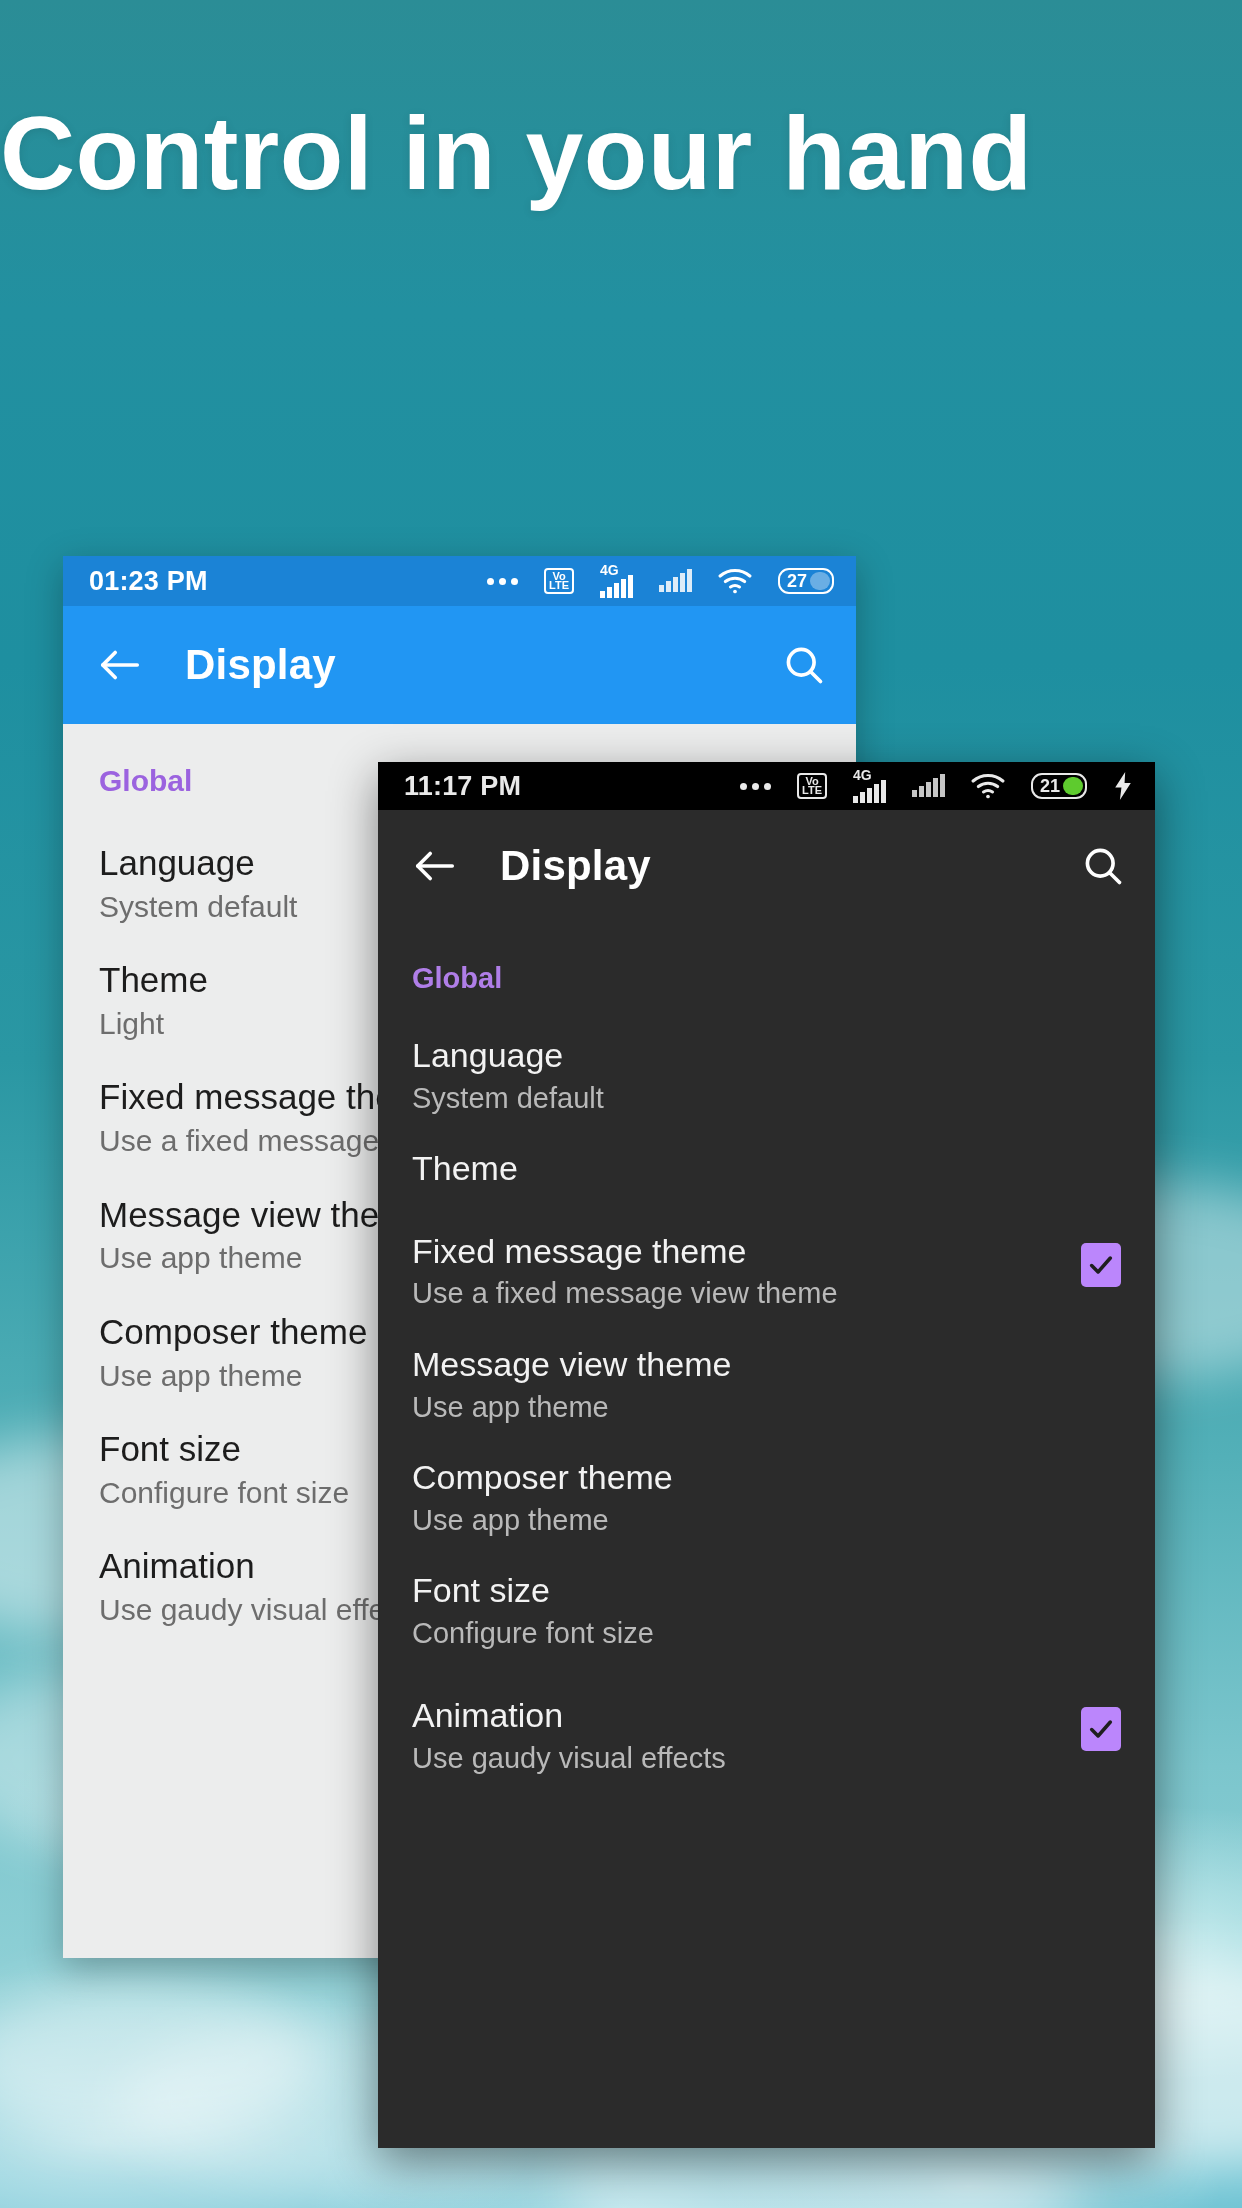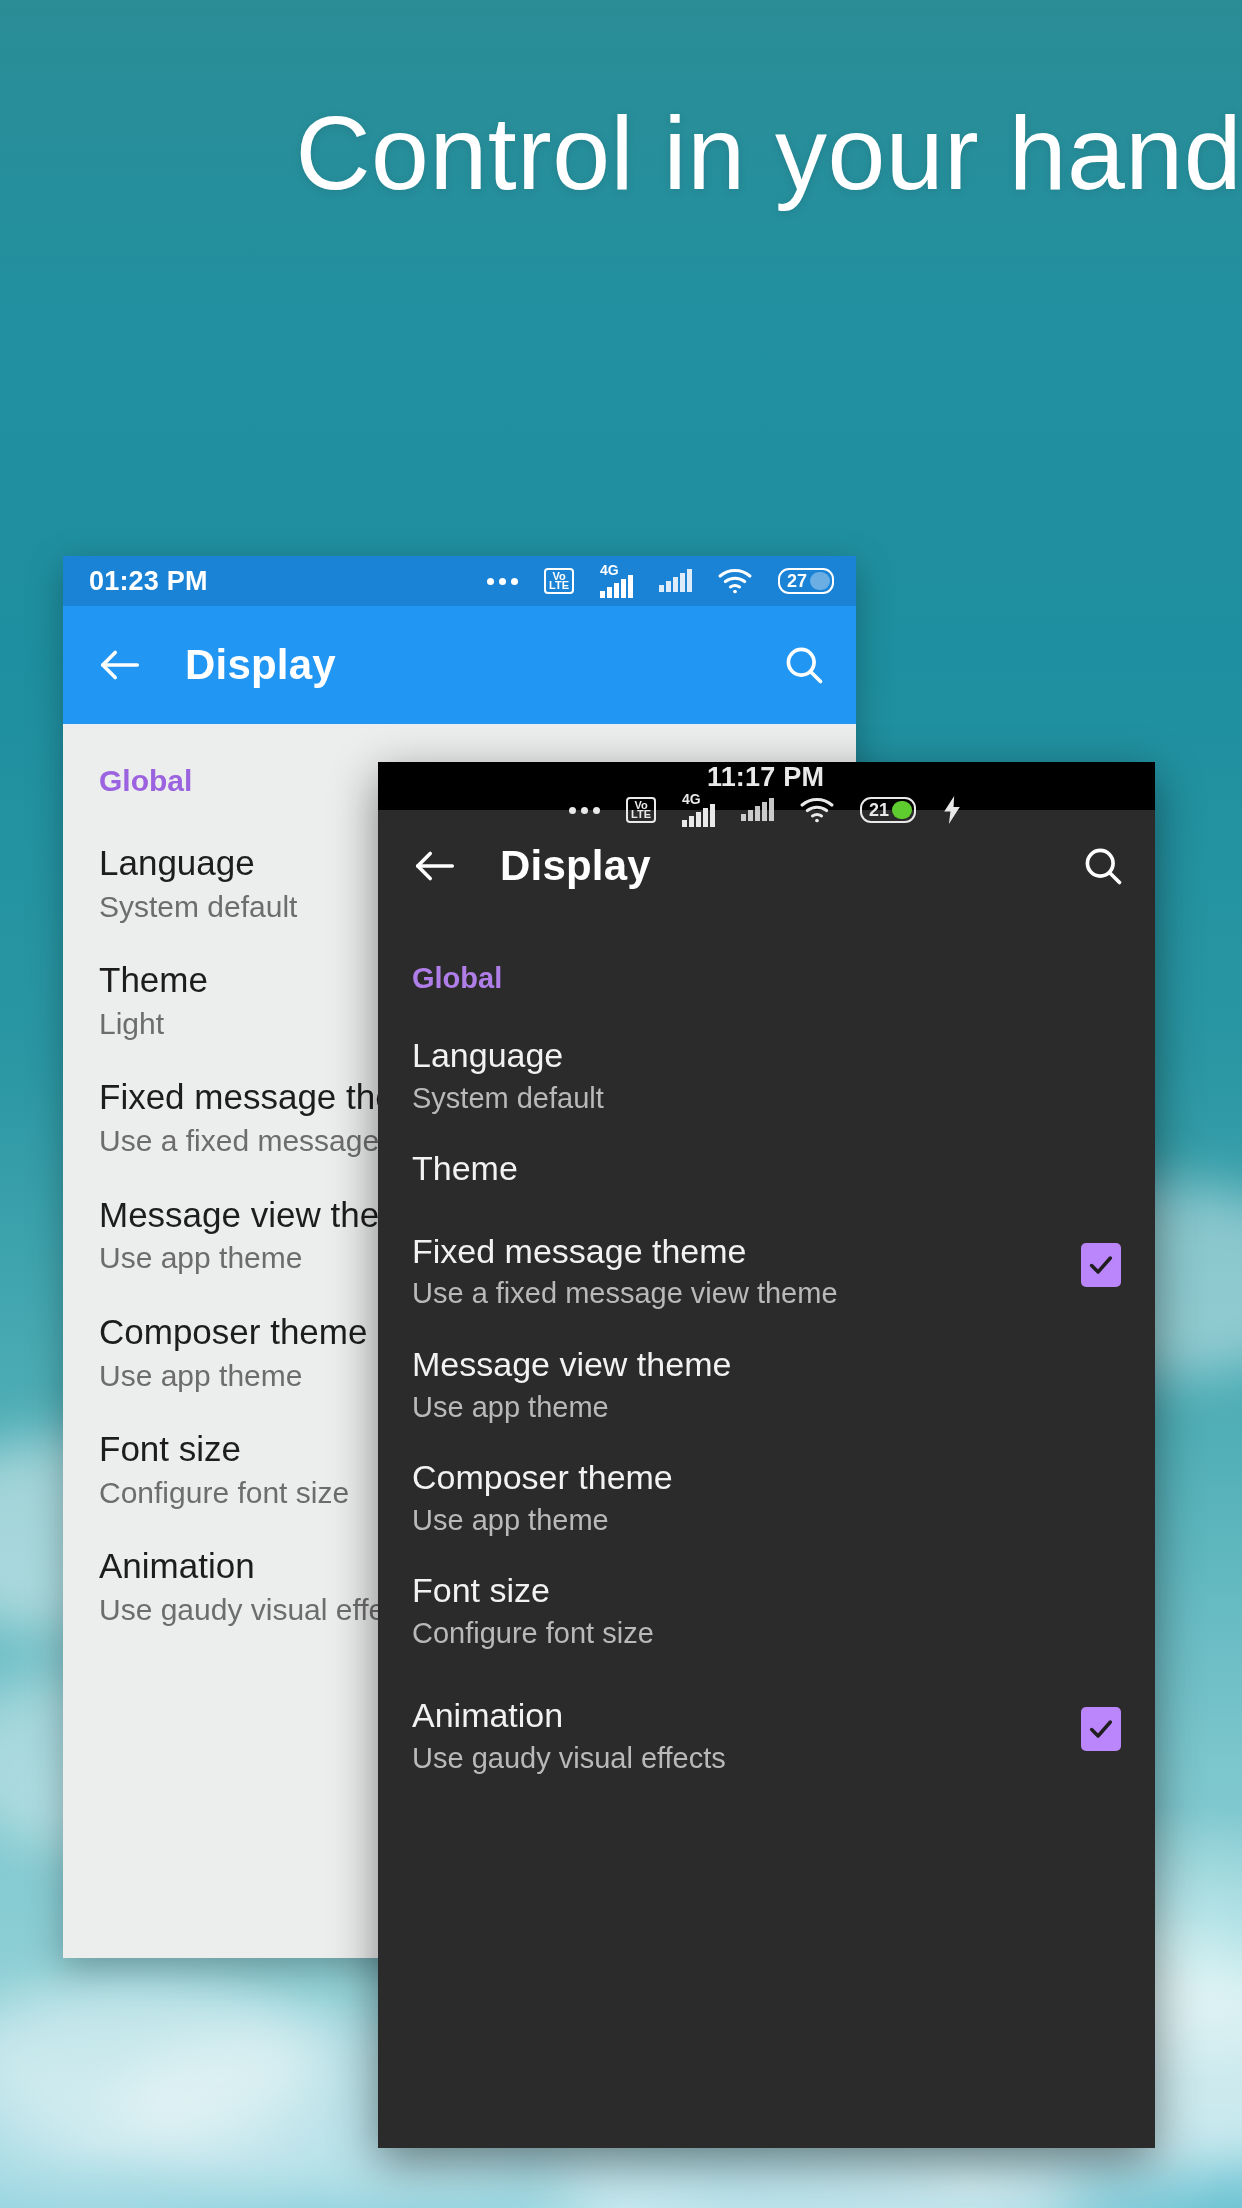--- a/index.html
+++ b/index.html
@@ -33,25 +33,25 @@
     position: absolute;
     border-radius: 50%;
     filter: blur(26px);
     pointer-events: none;
   }
 
   
   #headline {
     position: absolute;
     top: 92px; left: 0; width: 1242px;
-    text-align: right;
+    text-align: left;
     color: #ffffff;
     font-size: 104px;
     line-height: 1.18;
-    font-weight: 400;
+    font-weight: 700;
     letter-spacing: 0.5px;
     text-shadow: 0 2px 10px rgba(0,0,0,0.10);
   }
 
   
   #phone-light {
     position: absolute;
     left: 63px; top: 556px;
     width: 793px; height: 1402px;
     background: #eceded;
@@ -98,23 +98,22 @@
     left: 378px; top: 762px;
     width: 777px; height: 1386px;
     background: #2b2b2b;
     box-shadow: 0 14px 44px rgba(0,0,0,0.45);
     overflow: hidden;
   }
   .sb-dark {
     height: 48px;
     background: #000000;
     display: flex; align-items: center;
-    padding: 0 28px 0 26px;
+    padding: 0 22px 0 26px;
     color: #e9e9e9;
-    flex-direction: column;
   }
   .appbar-dark {
     height: 112px;
     background: #2b2b2b;
     display: flex; align-items: center;
     padding: 0 30px 0 34px;
     color: #ffffff;
   }
   .list-dark { padding: 0 0 0 34px; }
   .section-head-dark {

